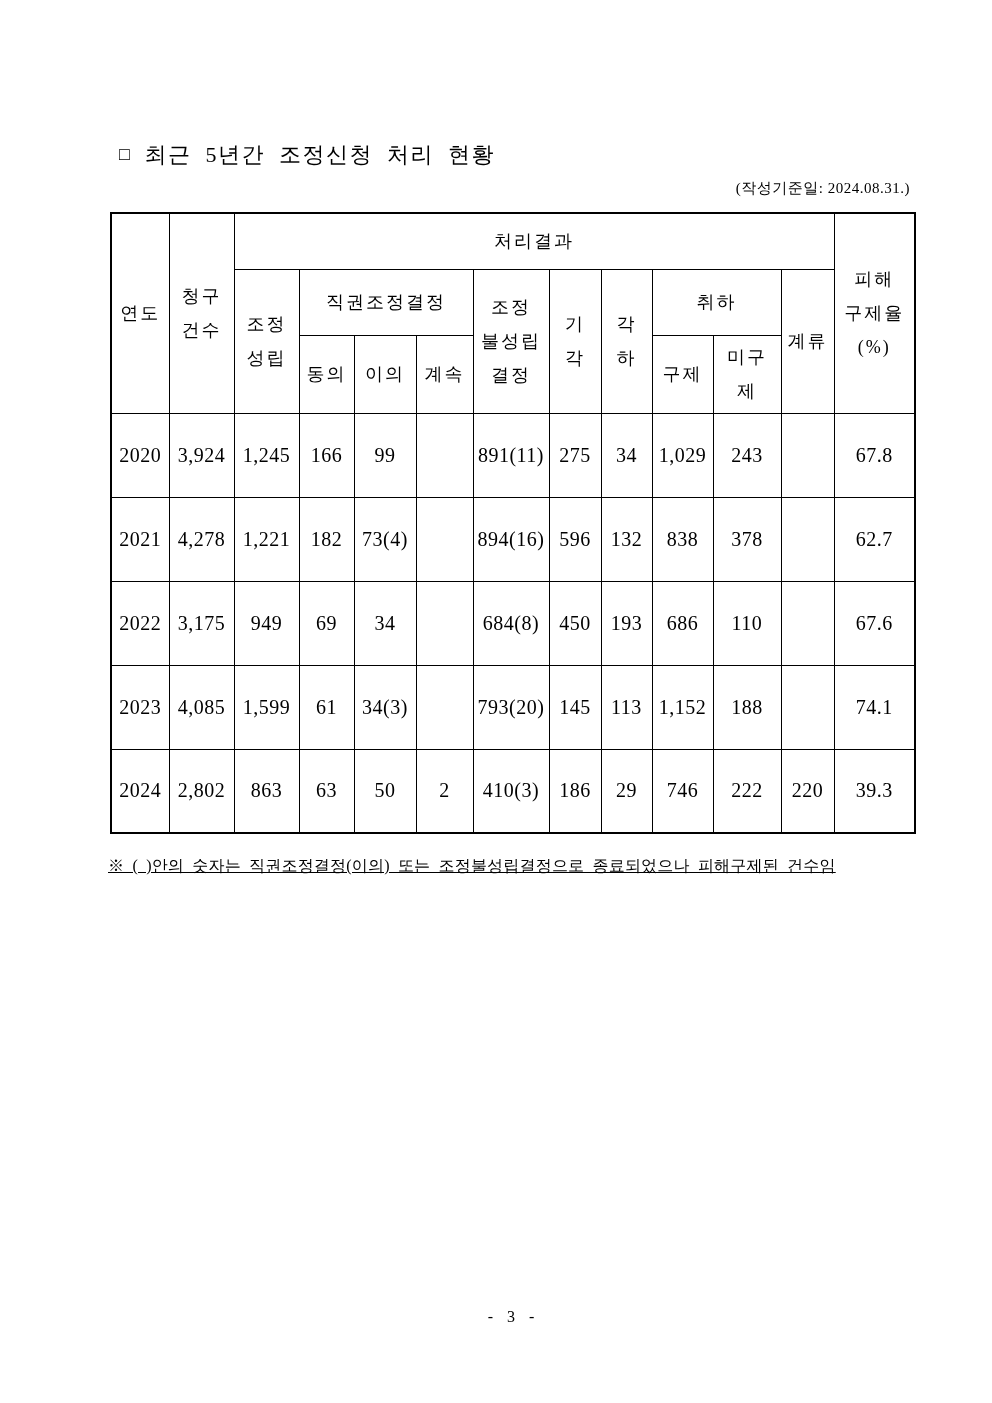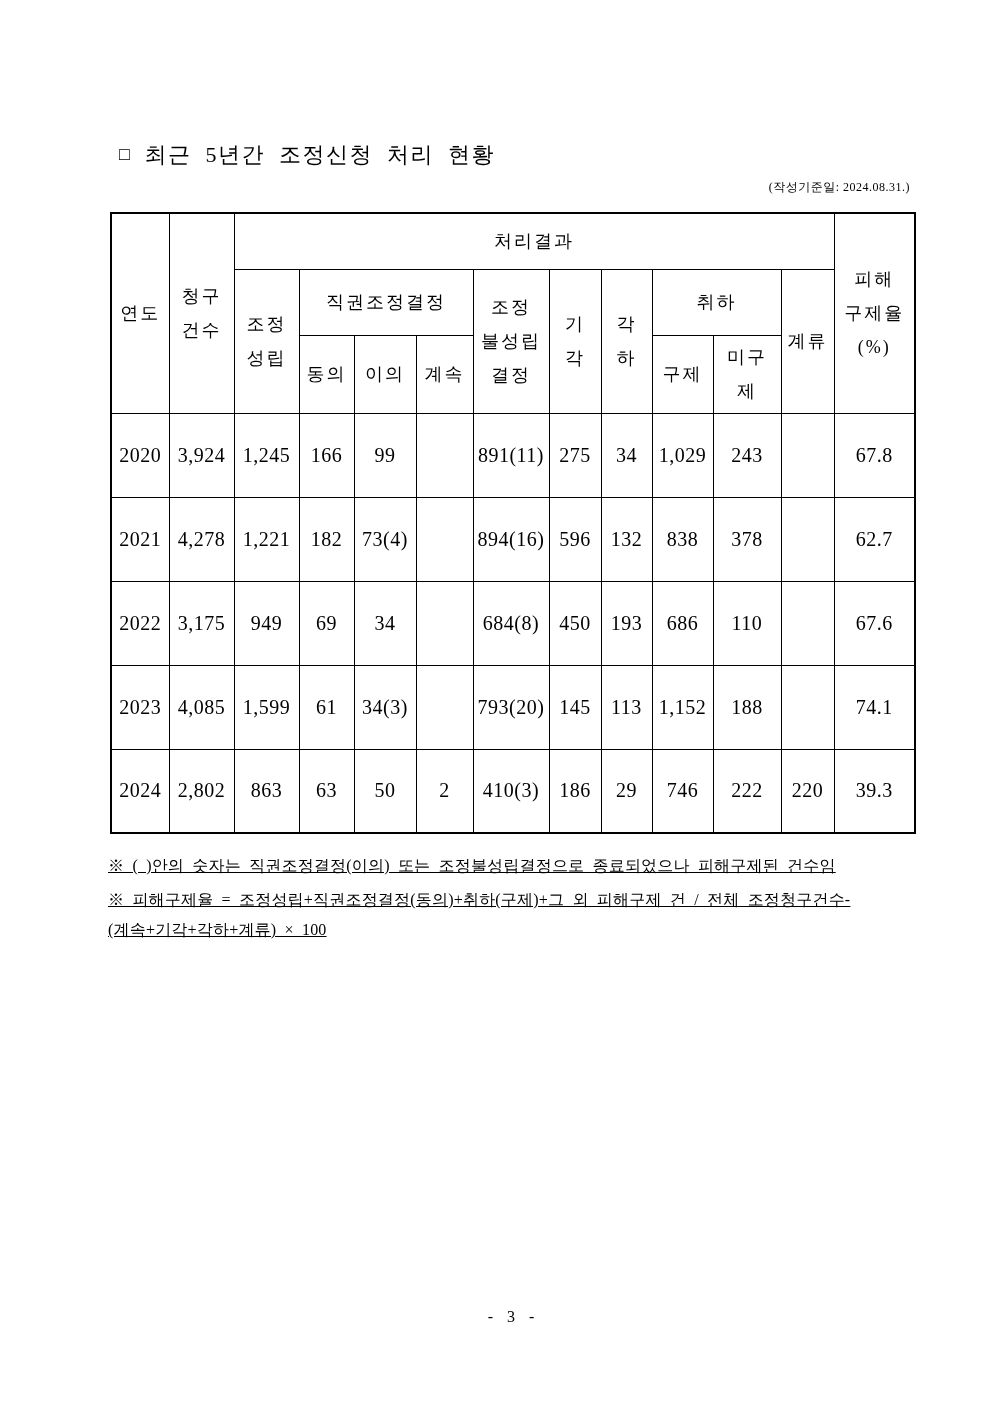--- a/index.html
+++ b/index.html
@@ -12,21 +12,21 @@
 
   .title-row {
     position:absolute; left:119px; top:140px;
     font-size:22px; letter-spacing:1.5px; word-spacing:7px;
     white-space:nowrap;
   }
   .title-bullet { font-size:18px; margin-right:13px; position:relative; top:-2px; }
 
   .date-note {
     position:absolute; left:110px; top:179px; width:800px;
-    text-align:right; font-size:12px; letter-spacing:0.5px;
+    text-align:right; font-size:15px; letter-spacing:0.5px;
   }
 
   table.status {
     position:absolute; left:110px; top:212px;
     width:804px; border-collapse:collapse; table-layout:fixed;
     border:2px solid #000;
   }
   table.status td {
     border:1px solid #000; text-align:center; vertical-align:middle;
     padding:0; overflow:hidden;
@@ -186,19 +186,17 @@
         <td>746</td>
         <td>222</td>
         <td>220</td>
         <td>39.3</td>
       </tr>
     </tbody>
   </table>
 
   <div class="footnotes">
     <p>※ ( )안의 숫자는 직권조정결정(이의) 또는 조정불성립결정으로 종료되었으나 피해구제된 건수임</p>
-    <p>※ 피해구제율 = 조정성립+직권조정결정(동의)+취하(구제)+그 외 피해구제 건 / 전체 조정청구건수-
-(계속+기각+각하+계류) × 100</p>
   </div>
 
   <div class="page-number">- 3 -</div>
 
 </div>
 
 </body></html>

